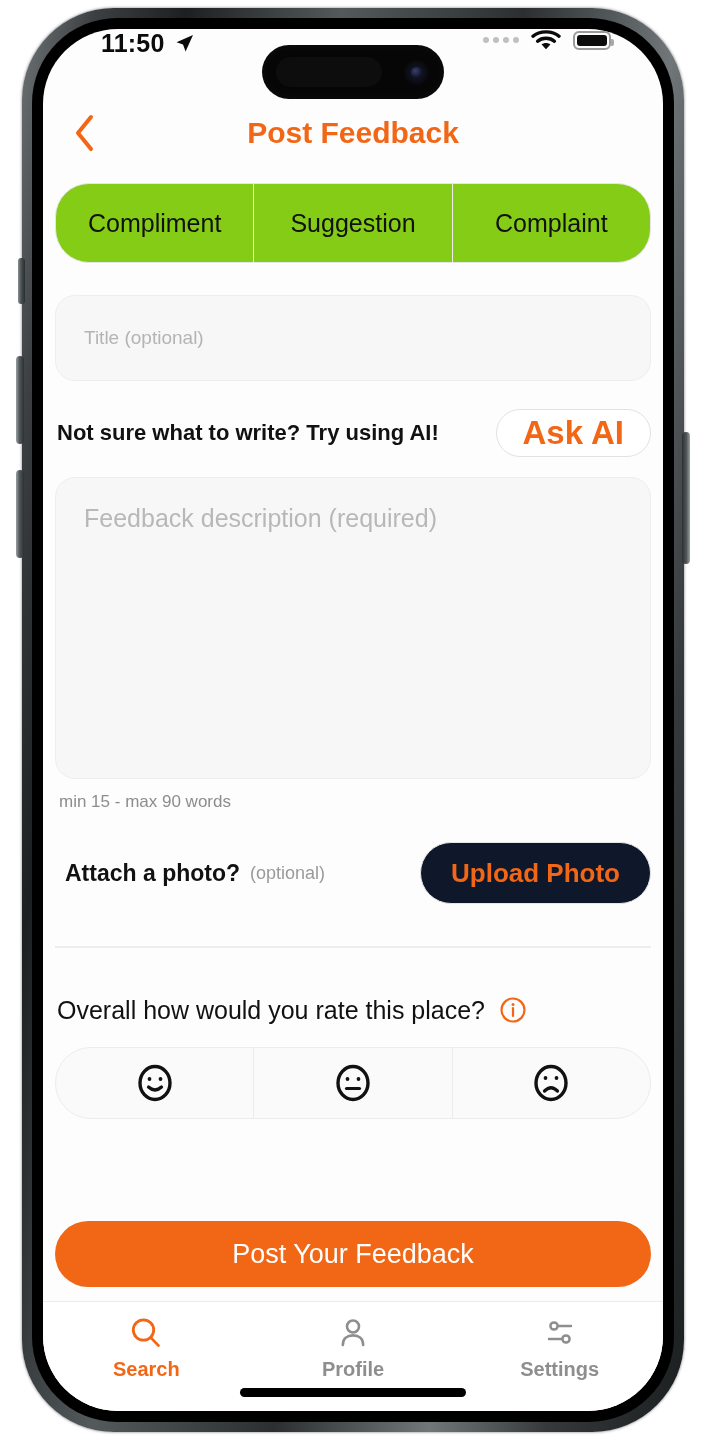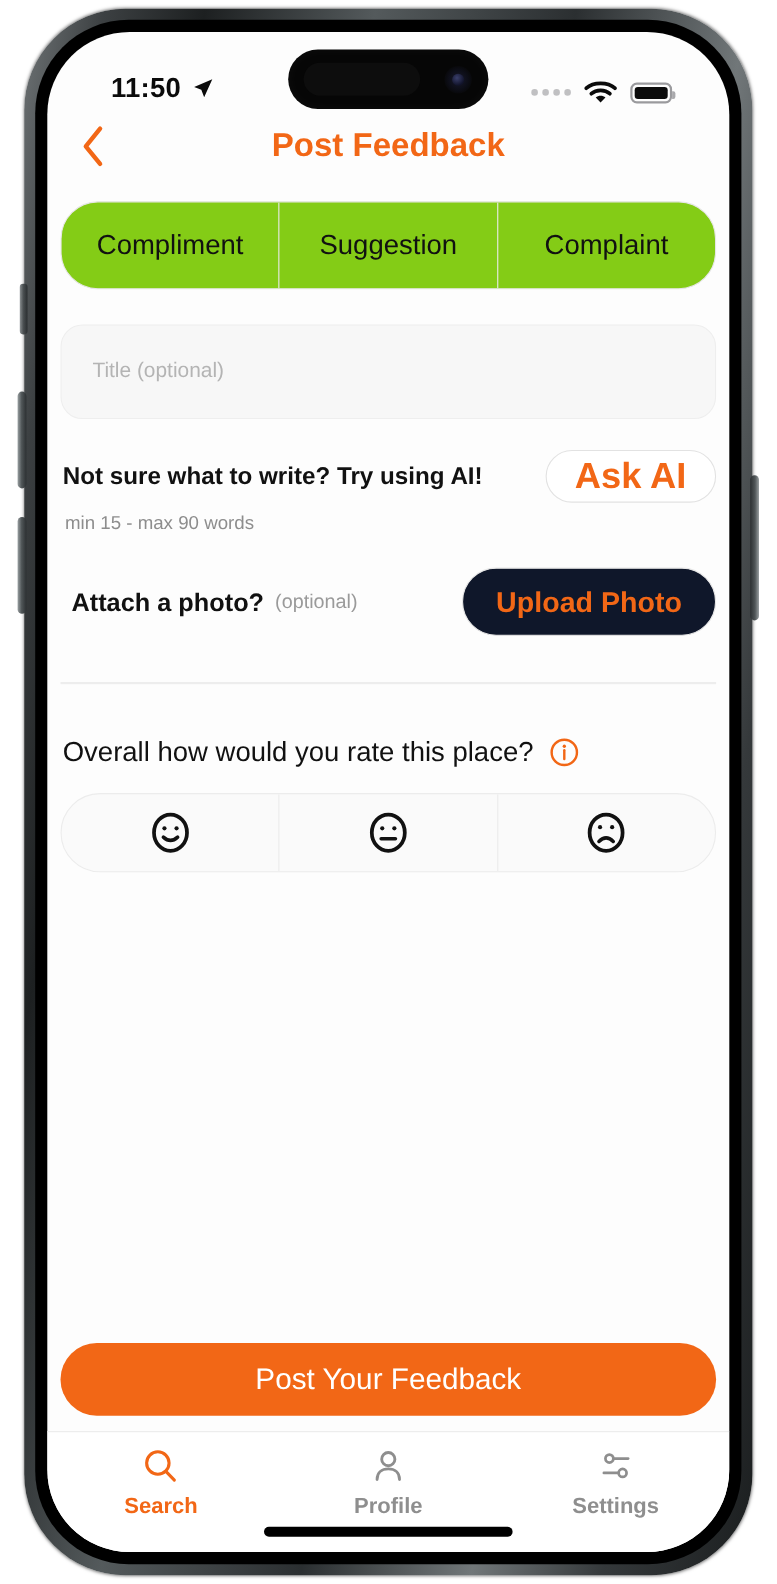--- a/index.html
+++ b/index.html
@@ -60,21 +60,21 @@
   .btn-power {
     position: absolute; right: 16px; top: 432px;
     width: 8px; height: 132px; border-radius: 4px;
     background: linear-gradient(270deg,#9aa0a2,#505658 45%,#2c3032);
   }
 
   
   .status-bar {
     position: relative;
     height: 66px;
-    display: flex; align-items: flex-end;
+    display: flex; align-items: flex-start;
     padding: 0 34px;
   }
   .status-time {
     font-size: 25px; font-weight: bold; color: #0b0b0b;
     letter-spacing: .2px;
     display: flex; align-items: center; gap: 8px;
     margin-left: 24px;
   }
   .loc-arrow { display: block; }
   .status-right {
@@ -372,20 +372,21 @@
       
       <input class="title-input" type="text" placeholder="Title (optional)" style="">
 
       
       <div class="ai-row">
         <span class="ai-text">Not sure what to write? Try using AI!</span>
         <button class="ask-ai-btn">Ask AI</button>
       </div>
 
       
+      <textarea class="desc-area" placeholder="Feedback description (required)" style=""></textarea>
       <div class="helper-text">min 15 - max 90 words</div>
 
       
       <div class="photo-row">
         <span class="photo-label">Attach a photo?</span>
         <span class="photo-optional">(optional)</span>
         <button class="upload-btn">Upload Photo</button>
       </div>
 
       <div class="divider"></div>

